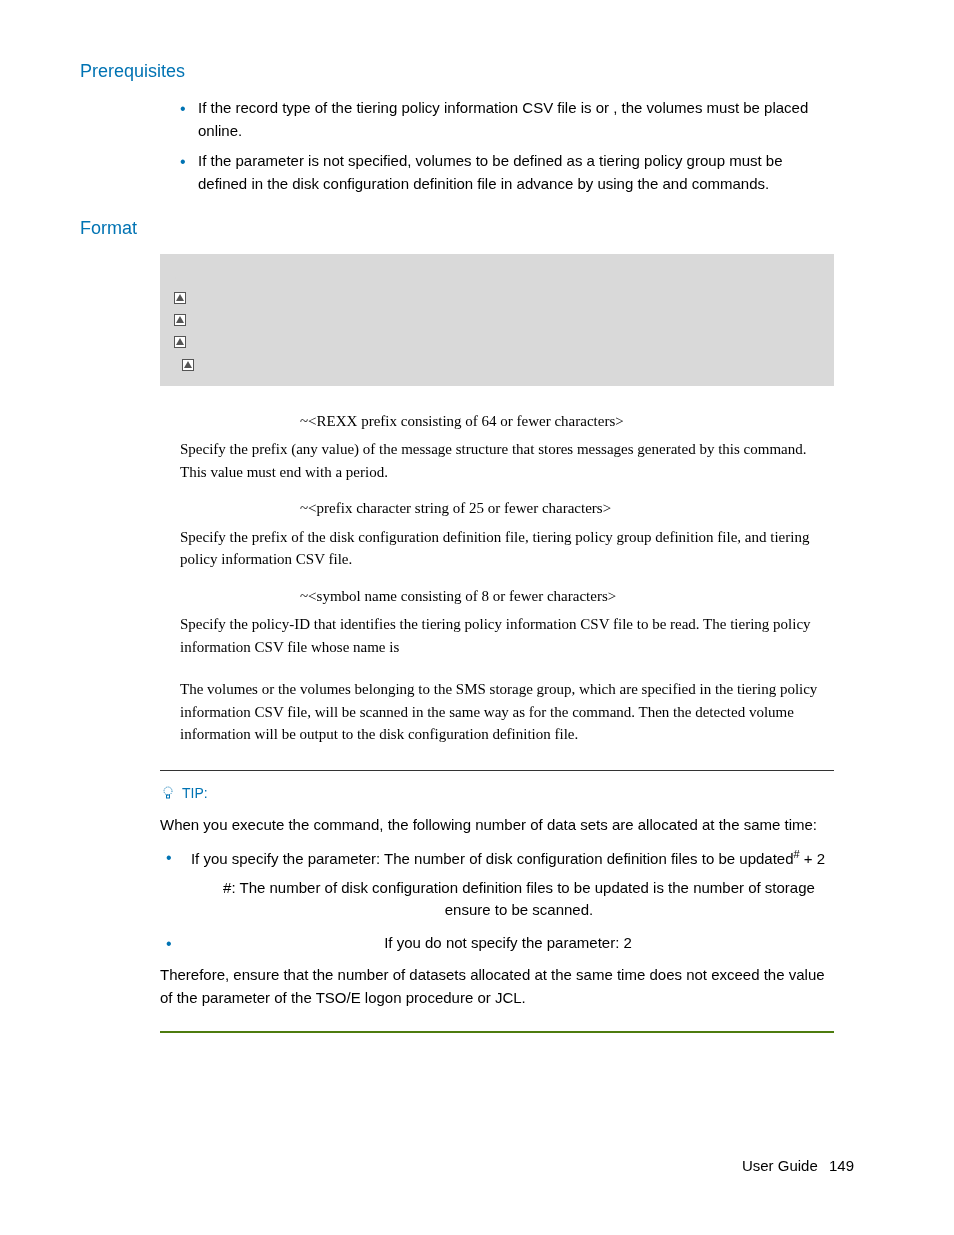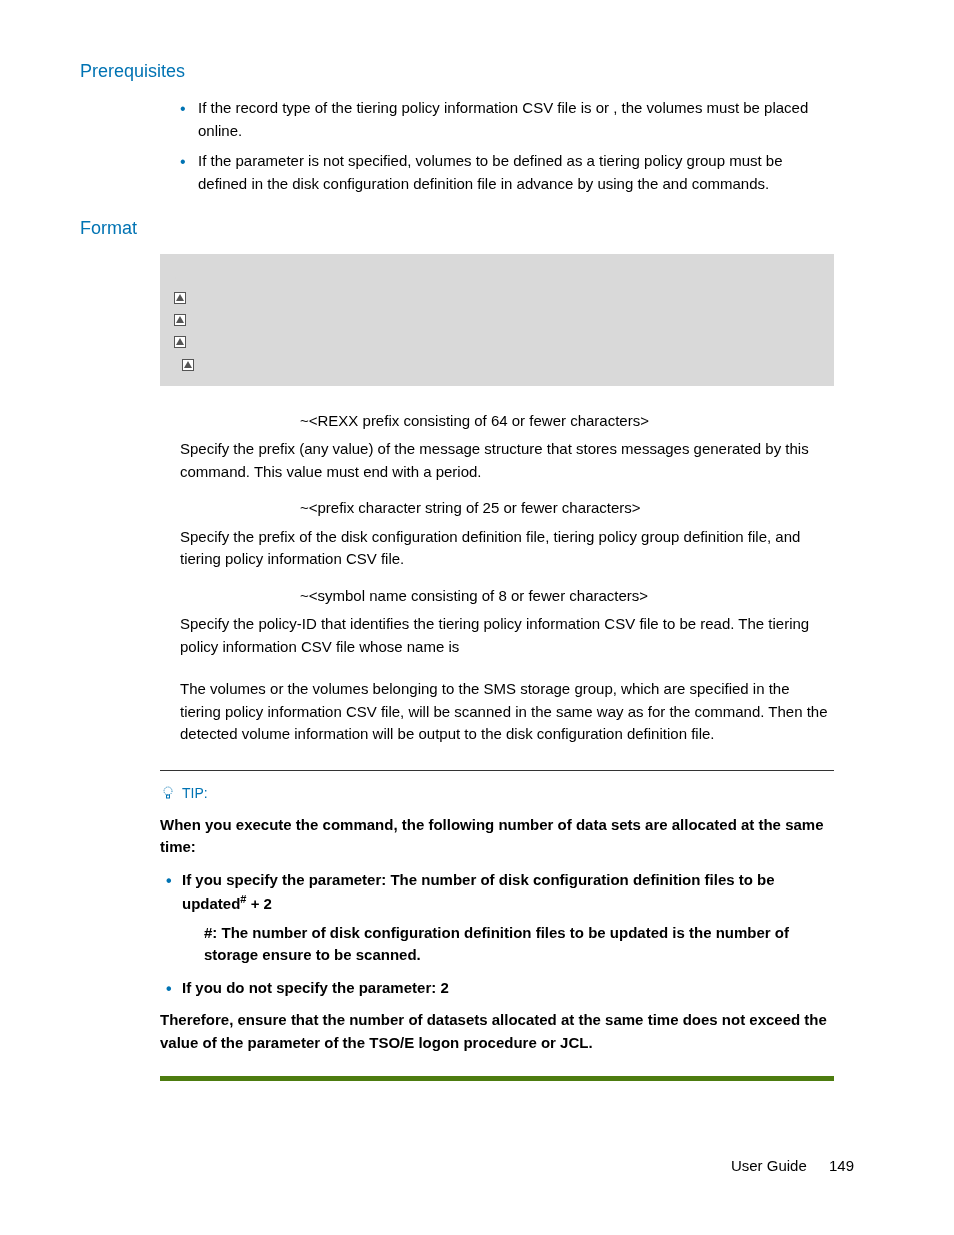--- a/index.html
+++ b/index.html
@@ -71,65 +71,66 @@
       position: absolute;
       left: 1px;
       top: 1px;
       border-left: 4px solid transparent;
       border-right: 4px solid transparent;
       border-bottom: 7px solid #555;
     }
     .param-block {
       margin-left: 100px;
       margin-right: 40px;
+      font-family: Liberation Serif, serif;
     }
     .param-format {
       text-align: left;
       margin-left: 120px;
       margin-bottom: 6px;
     }
     .param-desc {
       margin-bottom: 14px;
     }
     .param-indent {
       margin-left: 22px;
     }
     .tip-box {
       margin-left: 80px;
       margin-right: 40px;
       border-top: 1px solid #333;
-      border-bottom: 5px solid #4d7c0f;
+      border-bottom: 2px solid #4d7c0f;
       padding: 12px 0 12px 0;
       margin-top: 24px;
     }
     .tip-header {
       color: #0073b3;
       font-size: 14px;
       margin-bottom: 10px;
       display: flex;
       align-items: center;
       gap: 6px;
     }
     .tip-icon {
       display: inline-block;
       width: 16px;
       height: 16px;
     }
     .tip-content {
       padding-left: 0;
-      font-weight: bold;
     }
     .tip-p {
       margin-bottom: 10px;
       margin-left: 0;
     }
     ul.tip-list {
       list-style: none;
       padding: 0;
       margin-bottom: 4px;
+      text-align: center;
     }
     ul.tip-list > li {
       position: relative;
       padding-left: 22px;
       margin-bottom: 10px;
     }
     ul.tip-list > li::before {
       content: "•";
       position: absolute;
       left: 6px;
@@ -140,21 +141,21 @@
       margin-left: 22px;
       margin-top: 6px;
     }
     .sup { vertical-align: super; font-size: 11px; }
     .footer {
       position: absolute;
       bottom: 58px;
       right: 100px;
       font-size: 15px;
     }
-    .footer-page { margin-left: 18px; }
+    .footer-page { margin-left: 7px; }
   </style>
 </head>
 <body>
 
 <div class="page">
 
   <h2 class="section-heading">Prerequisites</h2>
   <div class="content-block">
     <ul class="bullet-list">
       <li>

